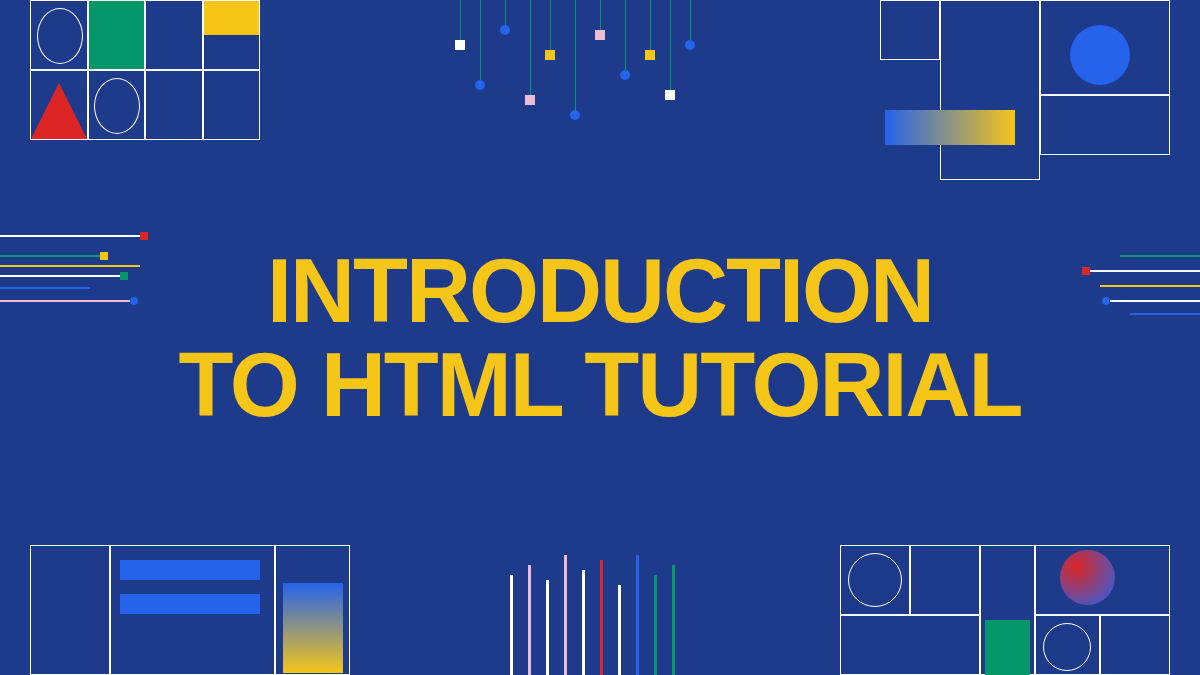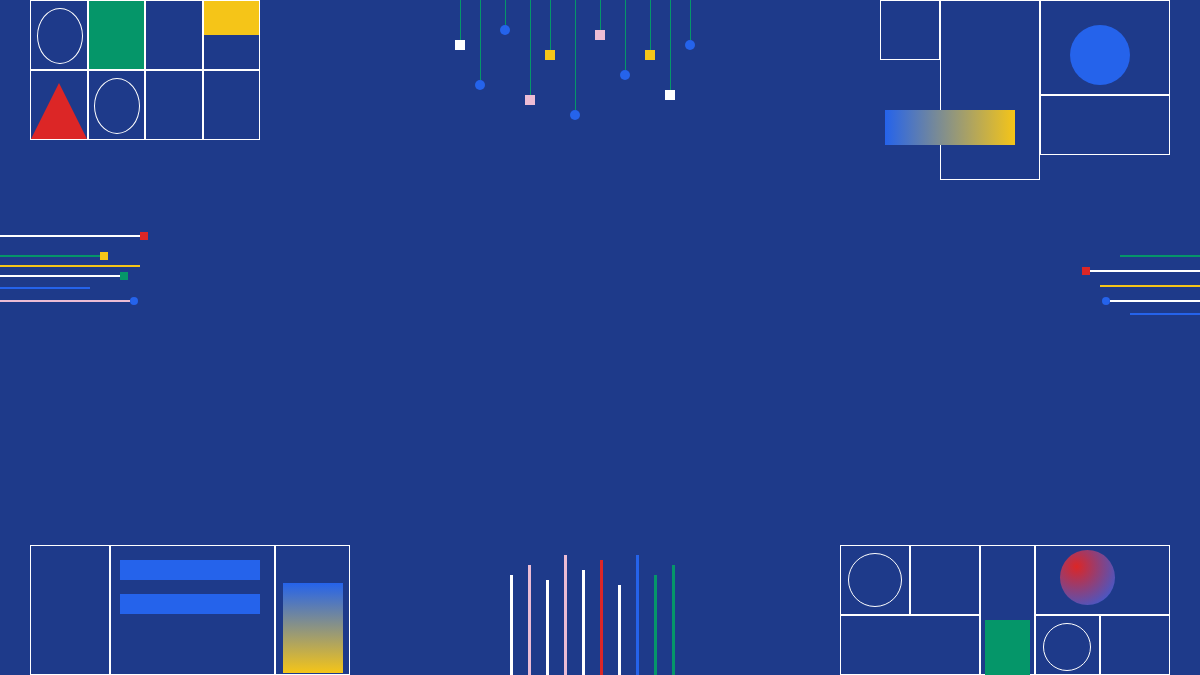--- a/index.html
+++ b/index.html
@@ -313,20 +313,24 @@
 
   <div class="deco-right-lines">
     <div class="hrline hr1"></div>
       <div class="hrline hr2"></div>
       <div class="hrline hr3"></div>
     <div class="hrline hr4"></div>
       <div class="hrline hr5"></div>
   </div>
 
   <div class="center-content">
+    <div class="title">
+      <div>INTRODUCTION</div>
+      <div>TO HTML TUTORIAL</div>
+    </div>
   </div>
 
   <div class="deco-bottom-left">
     <div class="bl-cell" style="top:0;left:0;width:80px;height:130px;"></div>
     <div class="bl-cell" style="top:0;left:80px;width:165px;height:130px;"></div>
     <div class="bl-cell" style="top:0;left:245px;width:75px;height:130px;"></div>
     <div class="bl-bars">
       <div class="bl-bar bl-bar1"></div>
       <div class="bl-bar bl-bar2"></div>
     </div>

